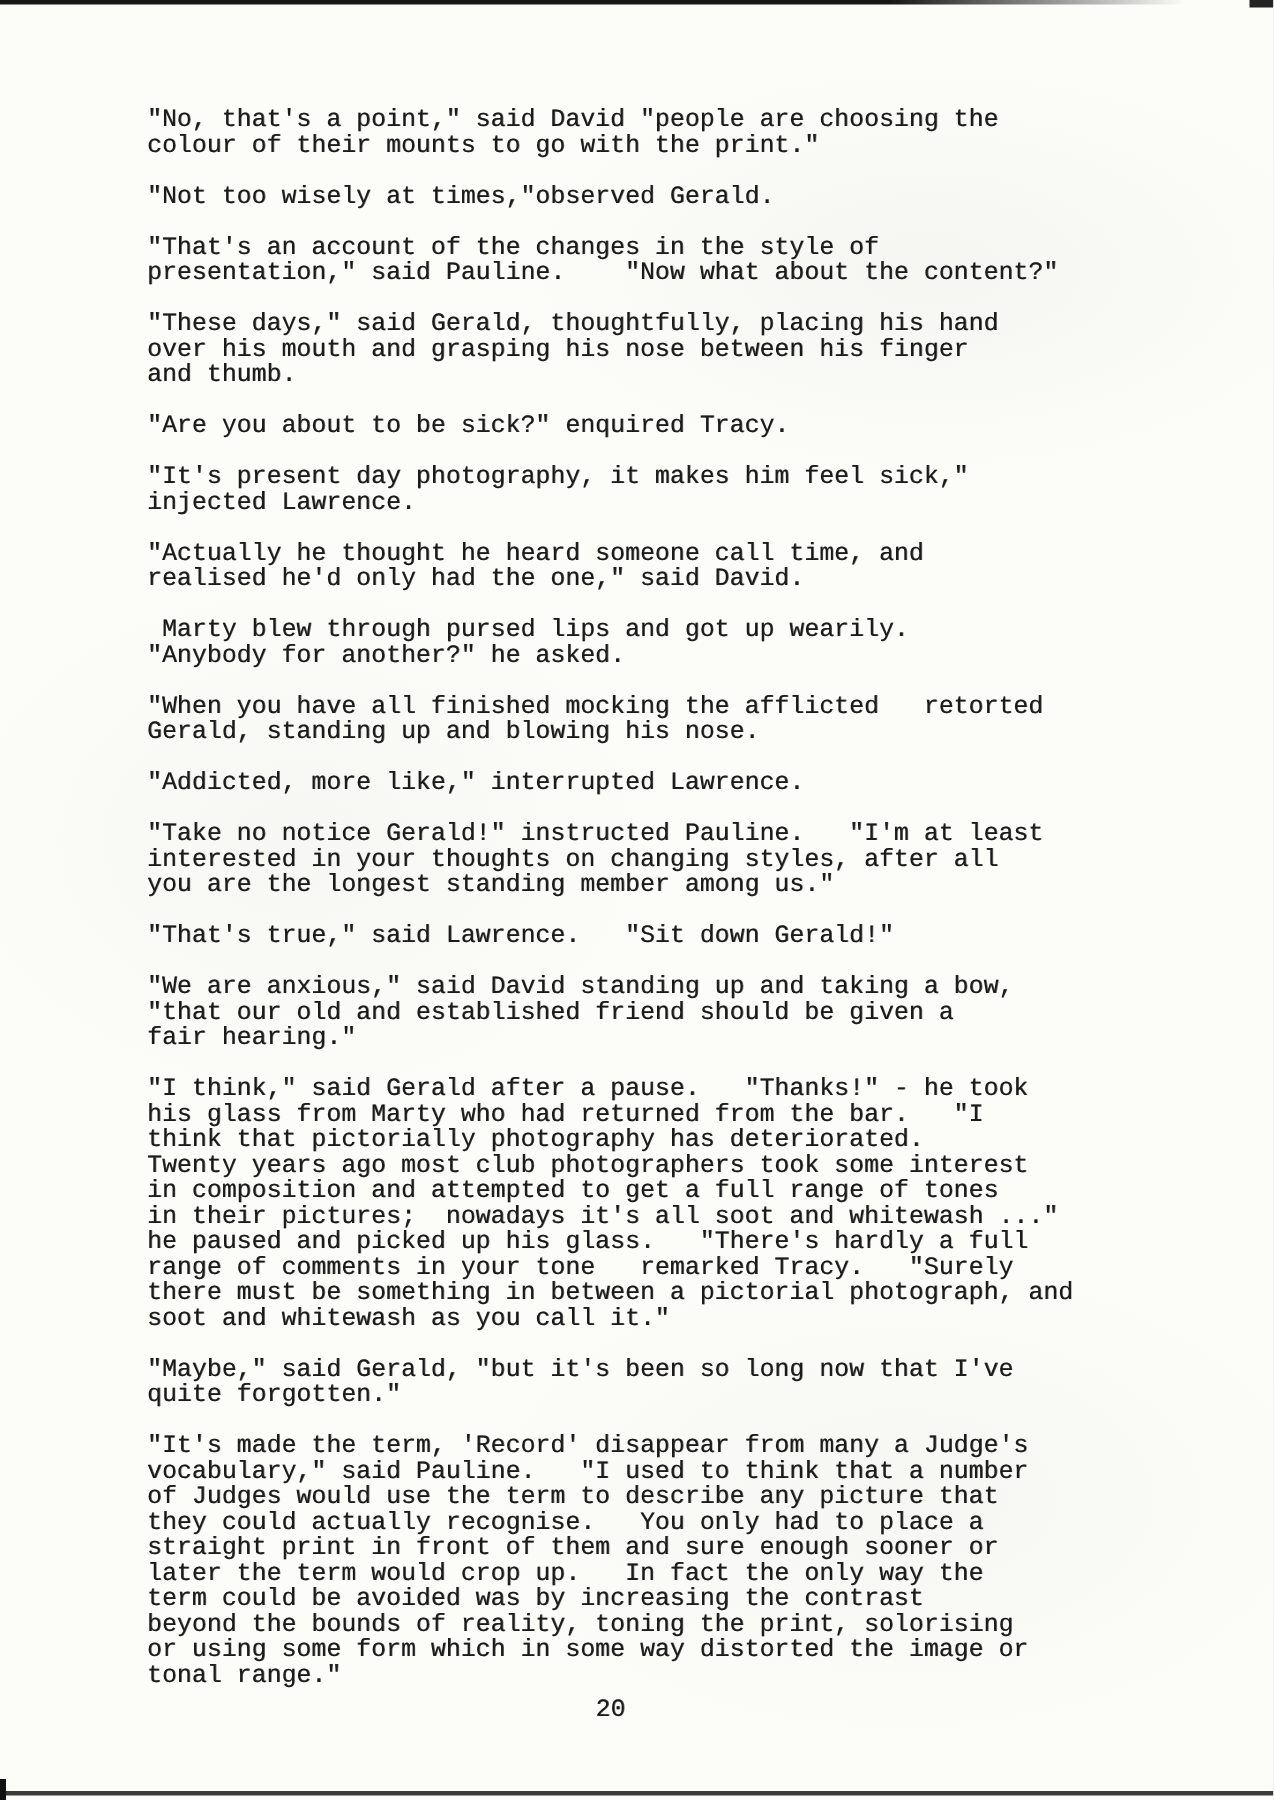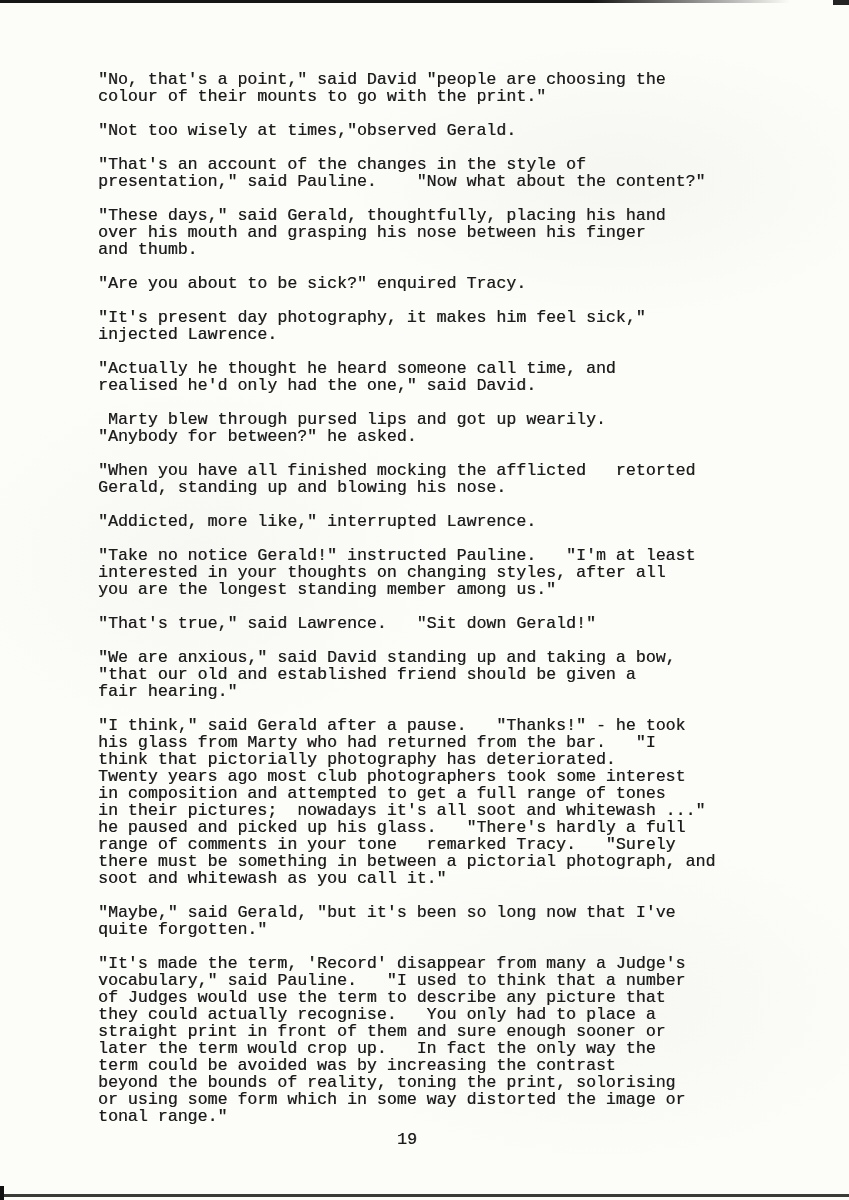--- a/index.html
+++ b/index.html
@@ -73,21 +73,21 @@
 presentation," said Pauline.    "Now what about the content?"</p>
     <p>"These days," said Gerald, thoughtfully, placing his hand
 over his mouth and grasping his nose between his finger
 and thumb.</p>
     <p>"Are you about to be sick?" enquired Tracy.</p>
     <p>"It's present day photography, it makes him feel sick,"
 injected Lawrence.</p>
     <p>"Actually he thought he heard someone call time, and
 realised he'd only had the one," said David.</p>
     <p> Marty blew through pursed lips and got up wearily.
-"Anybody for between?" he asked.</p>
+"Anybody for another?" he asked.</p>
     <p>"When you have all finished mocking the afflicted   retorted
 Gerald, standing up and blowing his nose.</p>
     <p>"Addicted, more like," interrupted Lawrence.</p>
     <p>"Take no notice Gerald!" instructed Pauline.   "I'm at least
 interested in your thoughts on changing styles, after all
 you are the longest standing member among us."</p>
     <p>"That's true," said Lawrence.   "Sit down Gerald!"</p>
     <p>"We are anxious," said David standing up and taking a bow,
 "that our old and established friend should be given a
 fair hearing."</p>
@@ -108,15 +108,15 @@
 of Judges would use the term to describe any picture that
 they could actually recognise.   You only had to place a
 straight print in front of them and sure enough sooner or
 later the term would crop up.   In fact the only way the
 term could be avoided was by increasing the contrast
 beyond the bounds of reality, toning the print, solorising
 or using some form which in some way distorted the image or
 tonal range."</p>
   </div>
 
-  <div class="page-number">19</div>
+  <div class="page-number">20</div>
 
 </div>
 
 </body></html>

